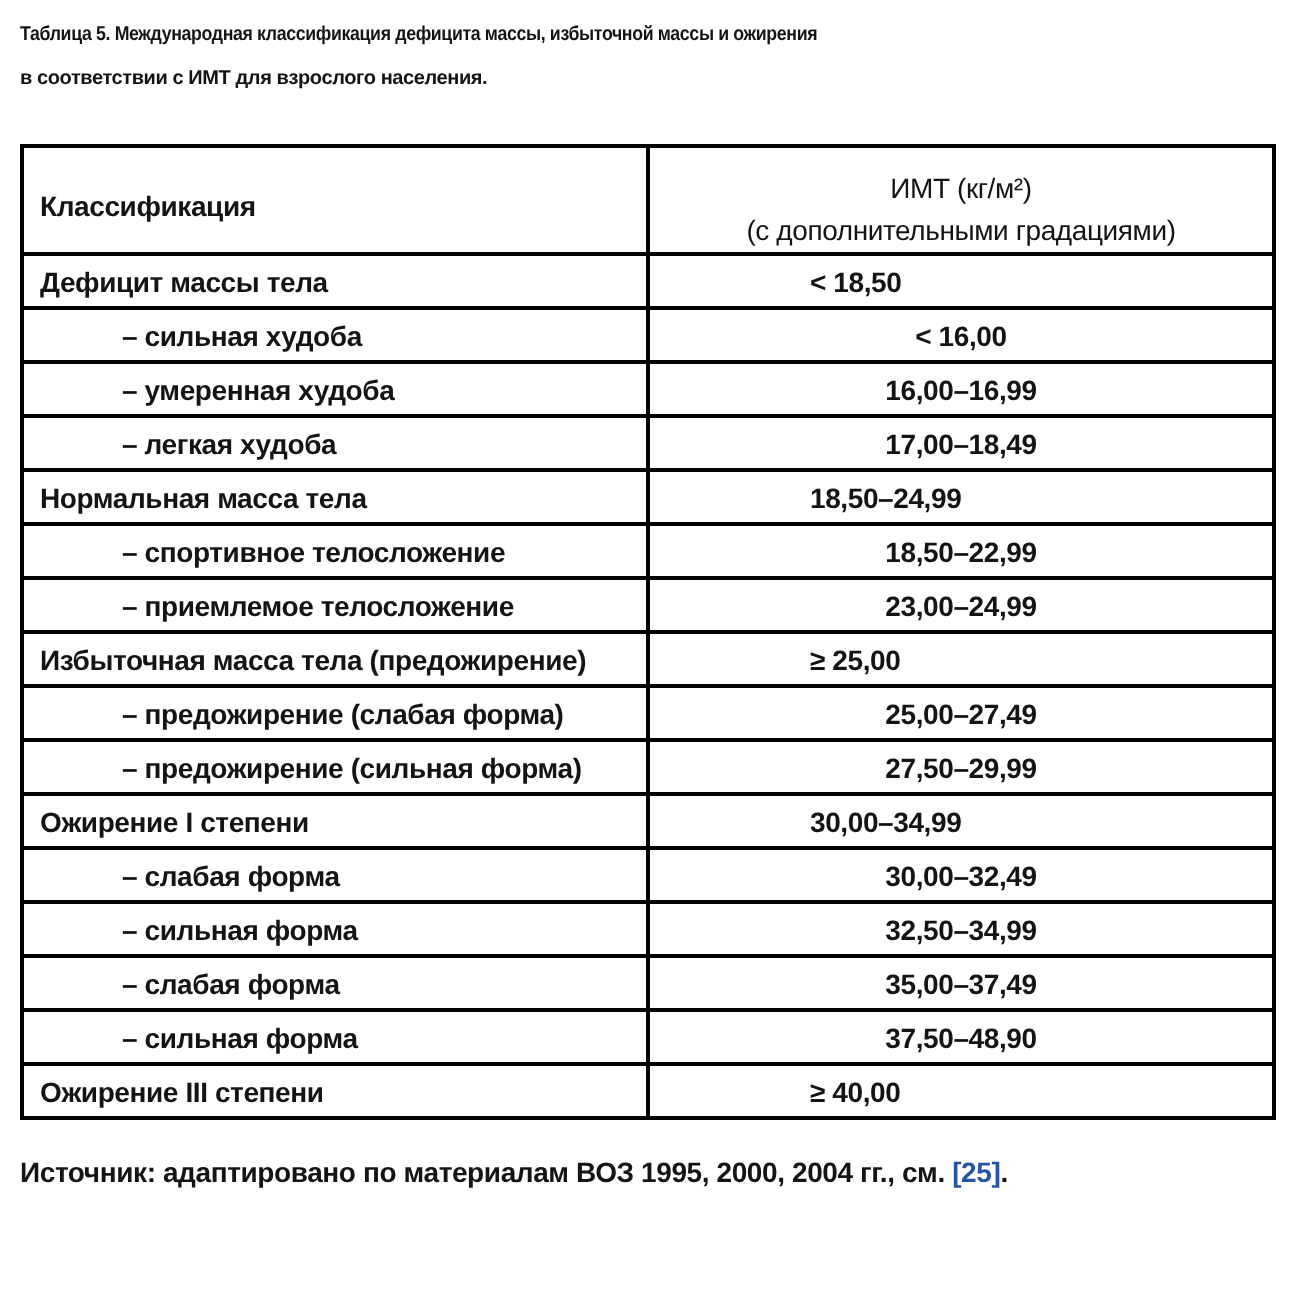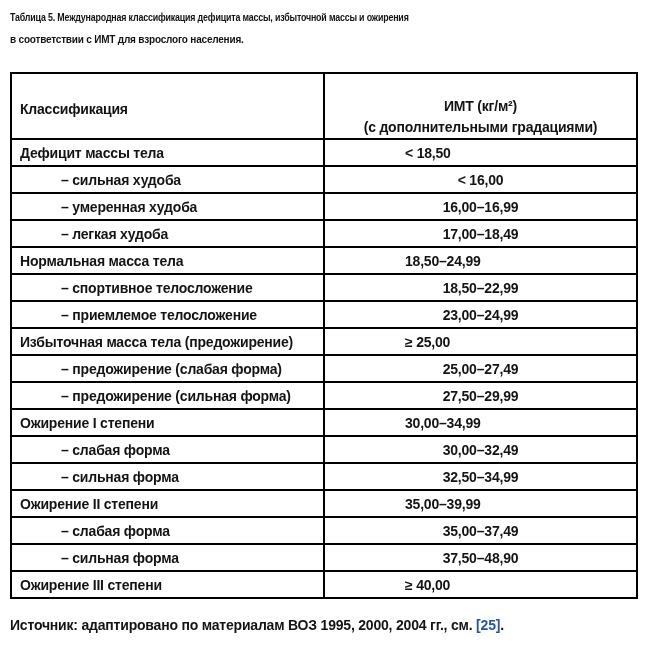--- a/index.html
+++ b/index.html
@@ -57,23 +57,23 @@
   th.h-class{
     text-align:left;
     vertical-align:top;
     padding:6px 4px 0 8px;
     height:50px;
     font-weight:700;
   }
   th.h-bmi{
     text-align:center;
     vertical-align:top;
-    padding-top:22px;
+    padding-top:10px;
     line-height:21px;
-    font-weight:700;
+    font-weight:400;
   }
   td{height:27px;}
   td.label.group{padding-left:8px;text-align:left;}
   td.label.sub{padding-left:49px;text-align:left;}
   td.value.group{text-align:left;padding-left:80px;}
   td.value.sub{text-align:center;}
   
   .source{
     margin-top:18px;
     font-size:14px;
@@ -154,24 +154,20 @@
         </tr>
         <tr>
           <td class="label sub">– слабая форма</td>
           <td class="value sub">30,00–32,49</td>
         </tr>
         <tr>
           <td class="label sub">– сильная форма</td>
           <td class="value sub">32,50–34,99</td>
         </tr>
         <tr>
-          <td class="label group">Ожирение II степени</td>
-          <td class="value group">35,00–39,99</td>
-        </tr>
-        <tr>
           <td class="label sub">– слабая форма</td>
           <td class="value sub">35,00–37,49</td>
         </tr>
         <tr>
           <td class="label sub">– сильная форма</td>
           <td class="value sub">37,50–48,90</td>
         </tr>
         <tr>
           <td class="label group">Ожирение III степени</td>
           <td class="value group">≥ 40,00</td>

